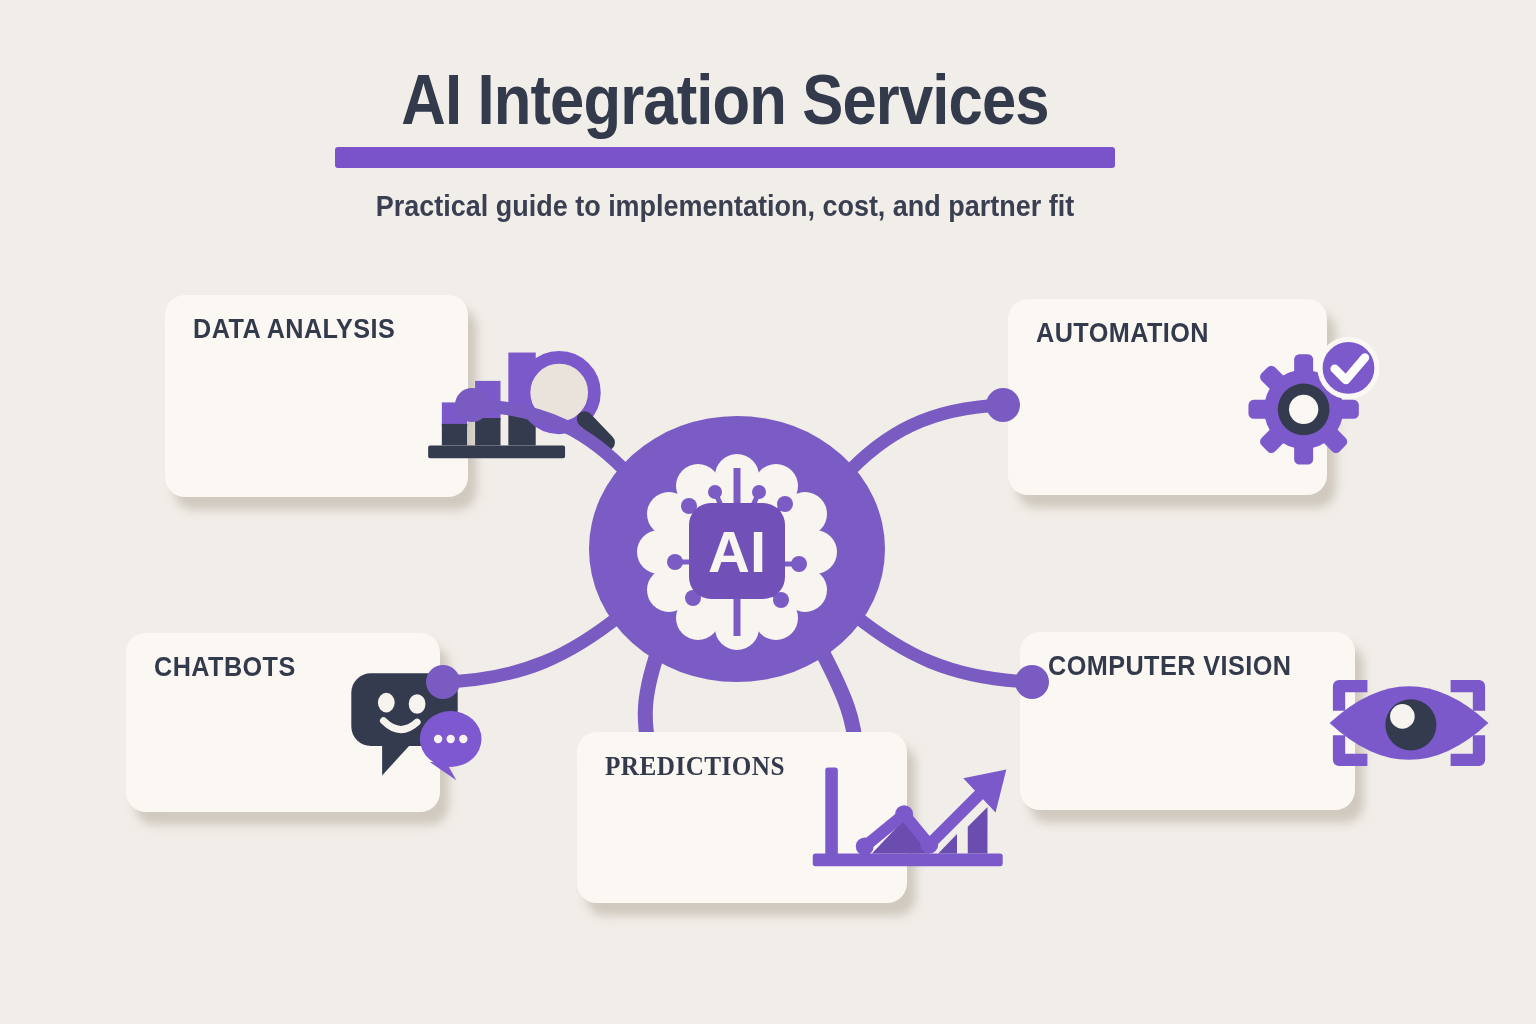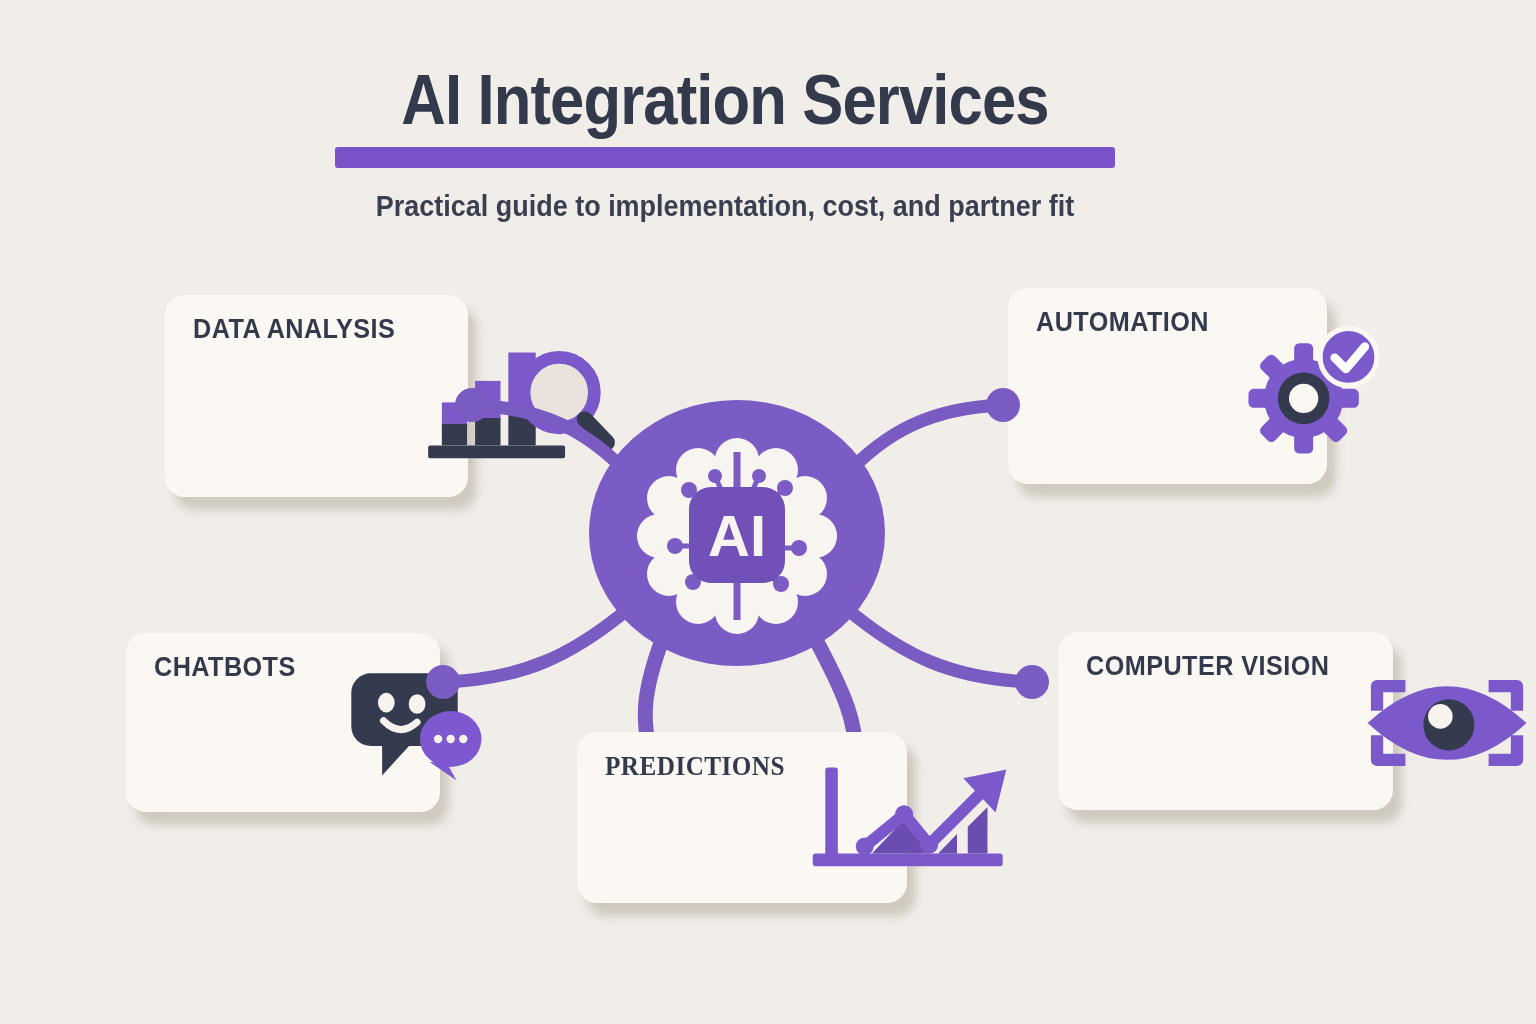--- a/index.html
+++ b/index.html
@@ -24,30 +24,30 @@
     box-shadow:9px 13px 10px rgba(176,166,150,.5);
     display:flex;flex-direction:row;padding:18px 28px 14px;box-sizing:border-box;
   }
   .card-title{
     font-size:28px;font-weight:bold;color:#333a4c;letter-spacing:.5px;
     transform:scaleX(.9);transform-origin:left center;white-space:nowrap;
   }
   .card-divider{height:2px;background:#dbd5cd;margin-top:9px;}
   .card-icon{flex:1;display:flex;align-items:center;justify-content:center;}
   .card-data-analysis{left:165px;top:295px;width:303px;height:202px;}
-  .card-automation{left:1008px;top:288px;width:319px;height:196px;}
+  .card-automation{left:1008px;top:299px;width:319px;height:196px;}
   .card-chatbots{left:126px;top:633px;width:314px;height:179px;}
-  .card-computer-vision{left:1058px;top:632px;width:335px;height:178px;}
+  .card-computer-vision{left:1020px;top:632px;width:335px;height:178px;}
   .card-predictions{left:577px;top:732px;width:330px;height:171px;font-family:Liberation Serif, serif;}
   
   .net{position:absolute;left:0;top:0;pointer-events:none;}
   .legs-layer{z-index:1;}
   .card{z-index:2;}
   .curves-layer{z-index:3;}
-  .center-node{position:absolute;left:589px;top:400px;width:296px;height:266px;z-index:4;text-align:center;}
+  .center-node{position:absolute;left:589px;top:416px;width:296px;height:266px;z-index:4;text-align:center;}
 </style>
 </head>
 <body>
 
 <div class="stage">
 
   <div class="header">
     <div class="main-title">AI Integration Services</div>
     <div class="title-bar"></div>
     <div class="subtitle">Practical guide to implementation, cost, and partner fit</div>

